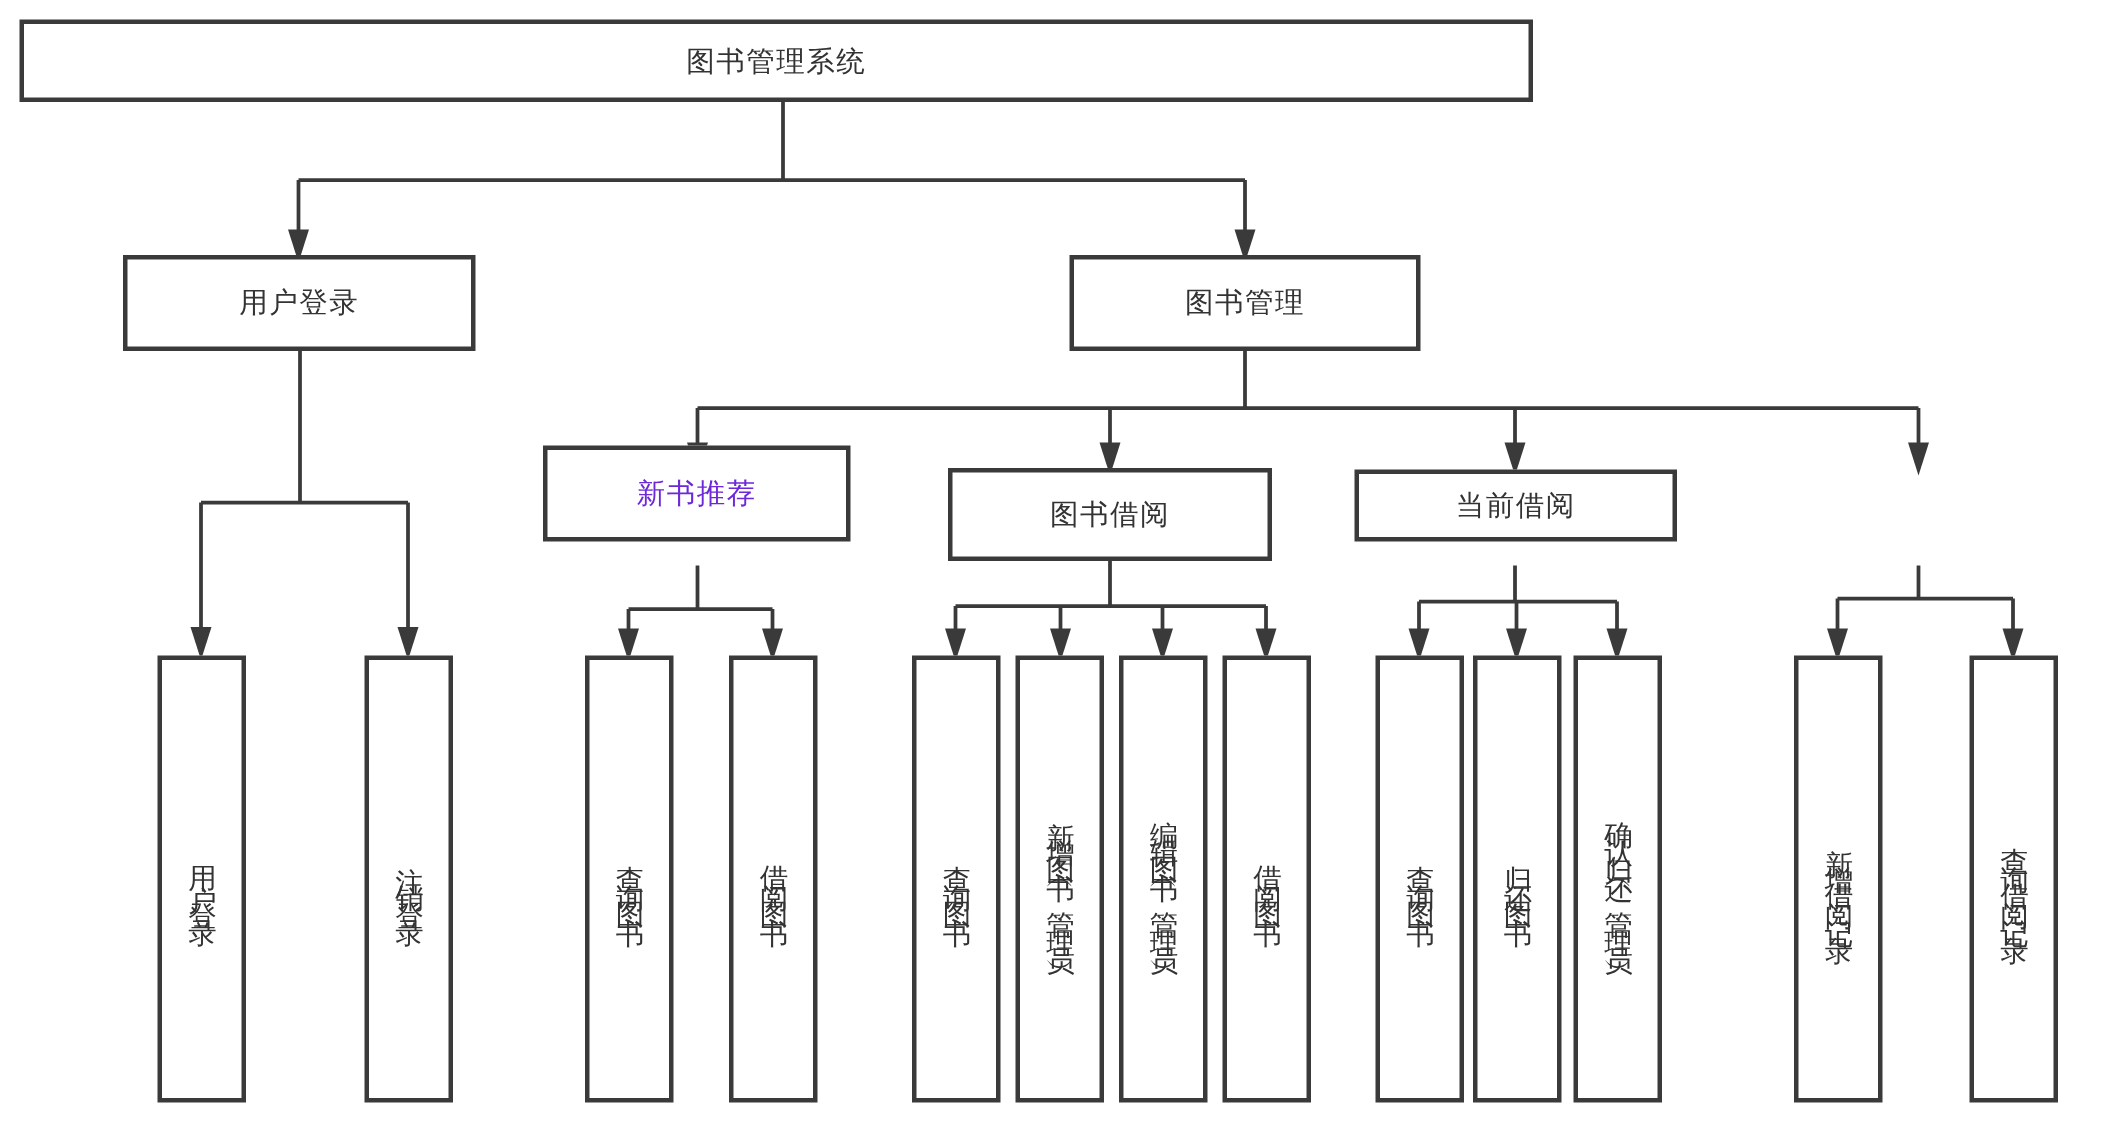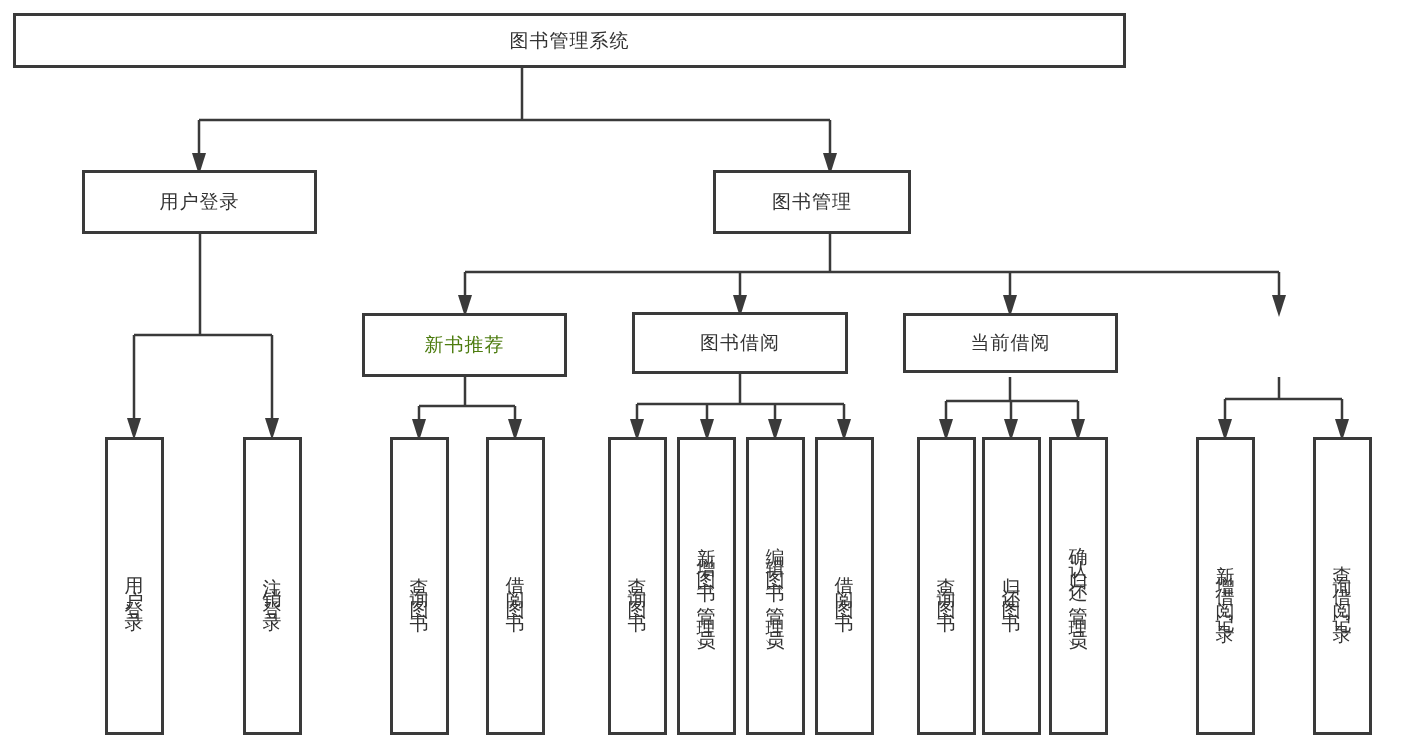--- a/index.html
+++ b/index.html
@@ -76,38 +76,38 @@
     <path fill="none" d="M1010 377 V401 M946 401 H1078 M946 401 V420 M1011 401 V420 M1078 401 V420"></path>
     <polygon stroke="none" points="939,419 953,419 946,441"></polygon>
     <polygon stroke="none" points="1004,419 1018,419 1011,441"></polygon>
     <polygon stroke="none" points="1071,419 1085,419 1078,441"></polygon>
 
     <path fill="none" d="M1279 377 V399 M1225 399 H1342 M1225 399 V420 M1342 399 V420"></path>
     <polygon stroke="none" points="1218,419 1232,419 1225,441"></polygon>
     <polygon stroke="none" points="1335,419 1349,419 1342,441"></polygon>
   </svg>
 
-  <div class="node hnode" style="left: 13px; top: 13px; width: 1113px; height: 55px; border-color: rgb(58, 58, 58); background: rgb(255, 255, 255); color: rgb(51, 51, 51); font-family: Liberation Serif, serif;">
+  <div class="node hnode" style="left: 13px; top: 13px; width: 1009px; height: 55px; border-color: rgb(58, 58, 58); background: rgb(255, 255, 255); color: rgb(51, 51, 51); font-family: Liberation Serif, serif;">
     <span class="lbl">图书管理系统</span>
   </div>
 
   <div class="node hnode" style="left: 82px; top: 170px; width: 235px; height: 64px; border-color: rgb(58, 58, 58); background: rgb(255, 255, 255); color: rgb(51, 51, 51);">
     <span class="lbl">用户登录</span>
   </div>
-  <div class="node hnode" style="left: 713px; top: 170px; width: 198px; height: 64px; border-color: rgb(58, 58, 58); background: rgb(255, 255, 255); color: rgb(51, 51, 51);">
+  <div class="node hnode" style="left: 713px; top: 170px; width: 234px; height: 64px; border-color: rgb(58, 58, 58); background: rgb(255, 255, 255); color: rgb(51, 51, 51);">
     <span class="lbl">图书管理</span>
   </div>
 
-  <div class="node hnode" style="left: 362px; top: 313px; width: 205px; height: 64px; border-color: rgb(58, 58, 58); background: rgb(255, 255, 255); color: #4d7c0f; text-align: right;">
+  <div class="node hnode" style="left: 362px; top: 297px; width: 205px; height: 64px; border-color: rgb(58, 58, 58); background: rgb(255, 255, 255); color: #6d28d9; text-align: right;">
     <span class="lbl">新书推荐</span>
   </div>
   <div class="node hnode" style="left: 632px; top: 312px; width: 216px; height: 62px; border-color: rgb(58, 58, 58); background: rgb(255, 255, 255); color: rgb(51, 51, 51);">
     <span class="lbl">图书借阅</span>
   </div>
-  <div class="node hnode" style="left: 903px; top: 313px; width: 215px; height: 60px; border-color: rgb(58, 58, 58); background: rgb(255, 255, 255); color: rgb(51, 51, 51);">
+  <div class="node hnode" style="left: 903px; top: 313px; width: 215px; height: 48px; border-color: rgb(58, 58, 58); background: rgb(255, 255, 255); color: rgb(51, 51, 51);">
     <span class="lbl">当前借阅</span>
   </div>
 
   <div class="node vnode" style="left: 105px; top: 437px; width: 59px; height: 298px; border-color: rgb(58, 58, 58); background: rgb(255, 255, 255); color: rgb(51, 51, 51);">
     <span class="lbl">用户登录</span>
   </div>
   <div class="node vnode" style="left: 243px; top: 437px; width: 59px; height: 298px; border-color: rgb(58, 58, 58); background: rgb(255, 255, 255); color: rgb(51, 51, 51);">
     <span class="lbl">注销登录</span>
   </div>
 

